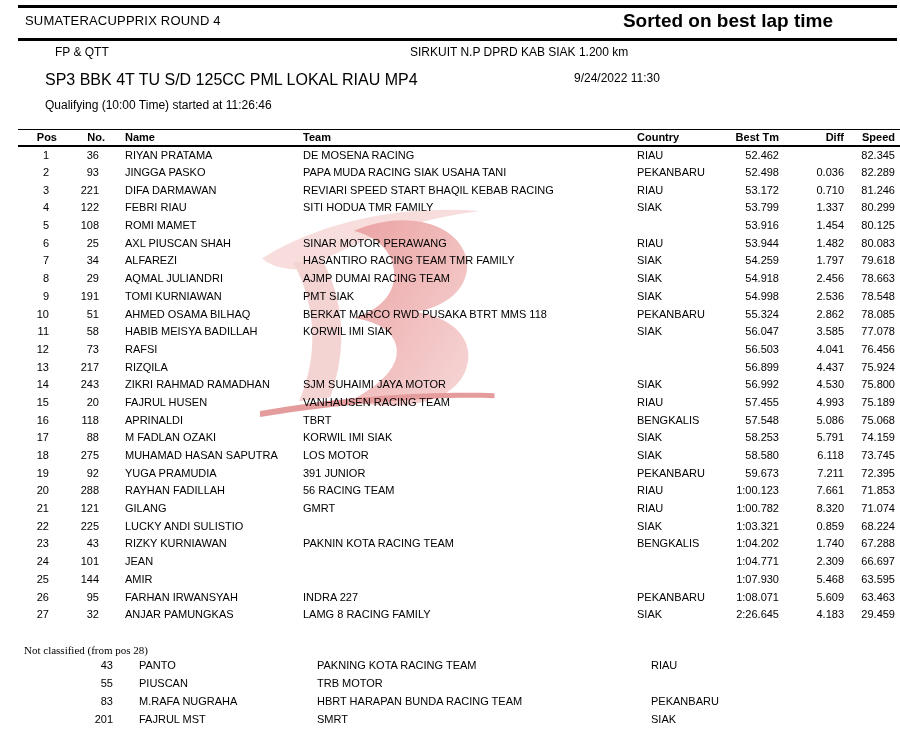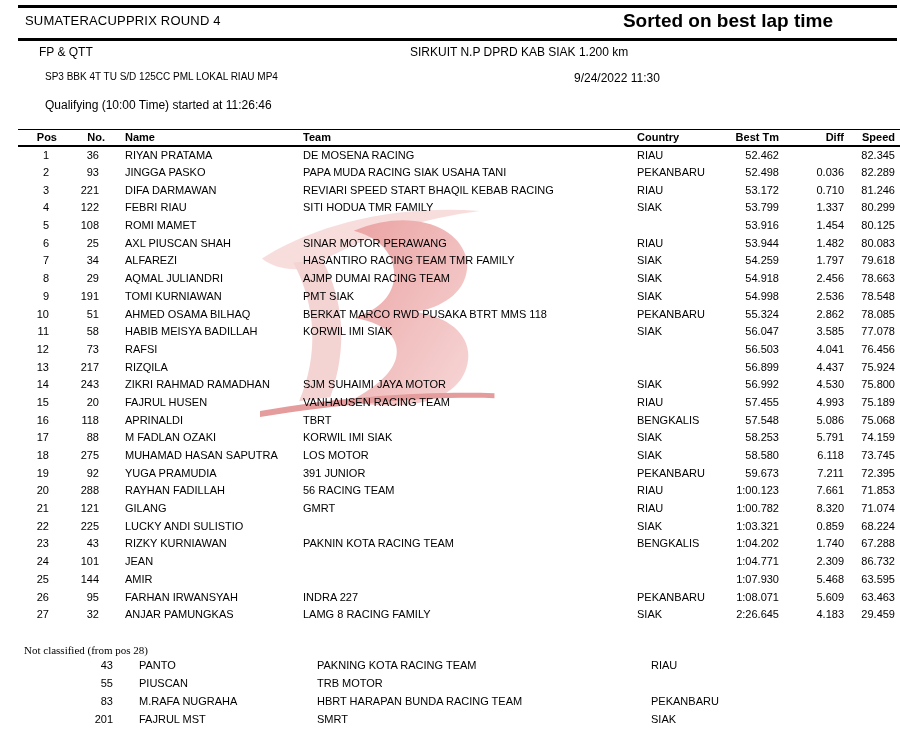--- a/index.html
+++ b/index.html
@@ -4,23 +4,23 @@
 <style>
   html,body{margin:0;padding:0;background:#fff;}
   body{width:900px;height:740px;position:relative;overflow:hidden;
        font-family:"Liberation Sans",sans-serif;color:#000;}
   .abs{position:absolute;}
   .rule{position:absolute;left:18px;width:879px;background:#000;}
   #rule-top{top:5px;height:3px;}
   #rule-head{top:38px;height:3px;}
   #page-title{left:25px;top:13px;font-size:13px;letter-spacing:.2px;}
   #sorted-label{right:67px;top:10px;font-size:19px;font-weight:bold;}
-  #session-label{left:39px;top:45px;font-size:12px;}
+  #session-label{left:55px;top:45px;font-size:12px;}
   #circuit-label{left:410px;top:45px;font-size:12px;}
-  #class-label{left:45px;top:71px;font-size:10px;}
+  #class-label{left:45px;top:71px;font-size:16px;}
   #datetime-label{left:574px;top:71px;font-size:12px;}
   #qual-note{left:45px;top:98px;font-size:12px;}
 
   table{border-collapse:collapse;table-layout:fixed;}
   #results-table{position:absolute;left:18px;top:129px;width:879px;z-index:2;}
   #nc-table{position:absolute;left:18px;top:656px;width:879px;z-index:2;}
   th,td{font-size:11px;white-space:nowrap;overflow:hidden;padding:0;vertical-align:middle;}
   thead tr{height:16px;border-top:1px solid #000;border-bottom:2px solid #000;}
   #results-table tbody tr{height:17.7px;}
   #nc-table tbody tr{height:18px;}
@@ -339,21 +339,21 @@
         <td class="in"></td>
       </tr>
       <tr>
         <td class="pos">24</td>
         <td class="no">101</td>
         <td class="name">JEAN</td>
         <td class="team"></td>
         <td class="country"></td>
         <td class="best">1:04.771</td>
         <td class="diff">2.309</td>
-        <td class="speed">86.732</td>
+        <td class="speed">66.697</td>
         <td class="in"></td>
       </tr>
       <tr>
         <td class="pos">25</td>
         <td class="no">144</td>
         <td class="name">AMIR</td>
         <td class="team"></td>
         <td class="country"></td>
         <td class="best">1:07.930</td>
         <td class="diff">5.468</td>

